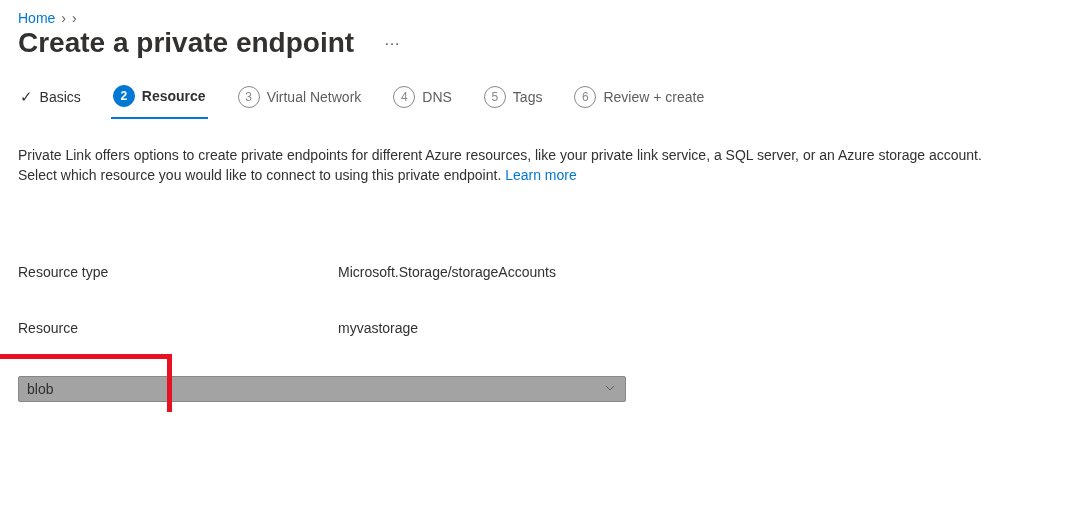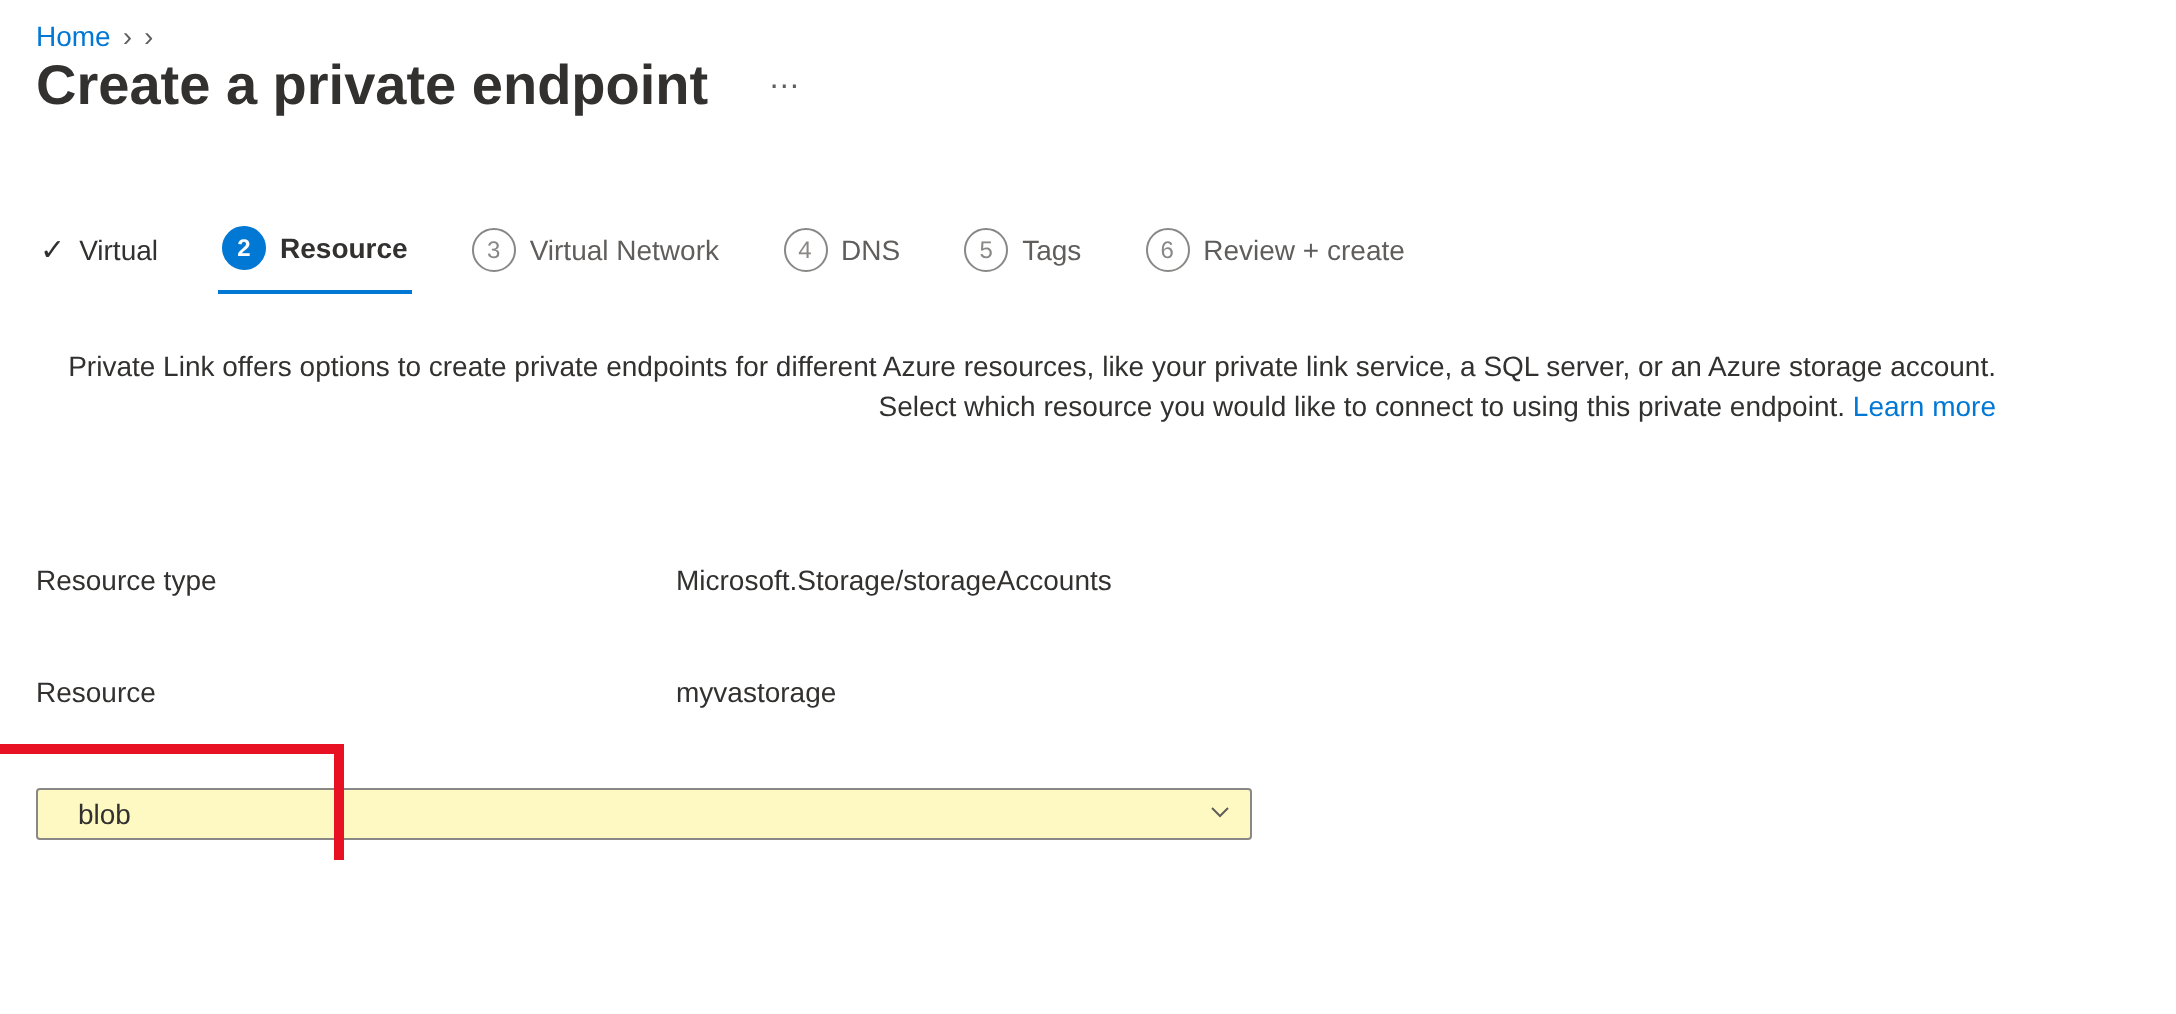--- a/index.html
+++ b/index.html
@@ -13,52 +13,52 @@
     }
     .breadcrumb {
       display: flex;
       align-items: center;
       gap: 6px;
       font-size: 14px;
       margin-bottom: 1px;
     }
     .breadcrumb a { color: #0078d4; text-decoration: none; cursor: pointer; }
     .breadcrumb .sep { color: #605e5c; }
-    .title-row { display: flex; align-items: flex-start; gap: 26px; margin-bottom: 48px; }
+    .title-row { display: flex; align-items: flex-start; gap: 26px; margin-bottom: 20px; }
     .page-title { font-size: 28px; font-weight: 600; color: #323130; }
     .more-dots { color: #605e5c; font-size: 16px; letter-spacing: 1px; cursor: pointer; padding: 4px; }
     .tabs { display: flex; align-items: center; gap: 28px; border-bottom: none; margin-bottom: 26px; }
     .tab { display: flex; align-items: center; gap: 7px; padding: 6px 2px 10px; cursor: pointer; color: #605e5c; }
     .tab .circle {
       width: 22px; height: 22px; border: 1px solid #8a8886; border-radius: 50%;
       display: inline-flex; align-items: center; justify-content: center;
       font-size: 12px; color: #8a8886;
     }
     .tab.done { color: #323130; }
     .tab.done .check { font-size: 15px; color: #323130; }
     .tab.active { color: #323130; border-bottom: 2px solid #0078d4; }
     .tab.active .circle { background: #0078d4; border-color: #0078d4; color: #fff; font-weight: 600; }
     .tab-label { font-size: 14px; }
     .tab.active .tab-label { font-weight: 600; }
-    .desc { font-size: 14px; color: #323130; line-height: 1.45; margin-bottom: 28px; max-width: 980px; text-align: right; }
+    .desc { font-size: 14px; color: #323130; line-height: 1.45; margin-bottom: 38px; max-width: 980px; }
     .desc a { color: #0078d4; text-decoration: none; cursor: pointer; }
     .form-row { display: flex; align-items: center; margin-bottom: 40px; }
     .form-row .label-col { width: 320px; font-size: 14px; color: #323130; display: flex; align-items: center; gap: 6px; }
     .form-row .value-col { font-size: 14px; color: #323130; }
     .required { color: #a4262c; }
     .info-icon {
       width: 14px; height: 14px; border: 1px solid #605e5c; border-radius: 50%;
       display: inline-flex; align-items: center; justify-content: center;
       font-size: 9px; color: #605e5c; font-style: italic; font-family: Georgia, serif;
       cursor: default;
     }
     .select-wrap { position: relative; width: 608px; }
     .select-box {
       width: 100%; height: 26px; border: 1px solid #8a8886; border-radius: 2px;
-      padding: 0 30px 0 20px; font-size: 14px; background: #fef9c3;
+      padding: 0 30px 0 8px; font-size: 14px; background: #a3a3a3;
       display: flex; align-items: center; cursor: pointer;
     }
     .select-chevron {
       position: absolute; right: 10px; top: 50%; transform: translateY(-50%);
       pointer-events: none;
     }
     .highlight-box {
       position: absolute; border: 5px solid #e81123;
       top: -22px; left: -24px; width: 178px; height: 68px;
       pointer-events: none;
@@ -74,21 +74,21 @@
 </nav>
 
 <div class="title-row">
   <h1 class="page-title">Create a private endpoint</h1>
   <span class="more-dots">…</span>
 </div>
 
 <div class="tabs">
   <div class="tab done">
     <span class="check">✓</span>
-    <span class="tab-label">Virtual</span>
+    <span class="tab-label">Basics</span>
   </div>
   <div class="tab active">
     <span class="circle">2</span>
     <span class="tab-label">Resource</span>
   </div>
   <div class="tab">
     <span class="circle">3</span>
     <span class="tab-label">Virtual Network</span>
   </div>
   <div class="tab">

